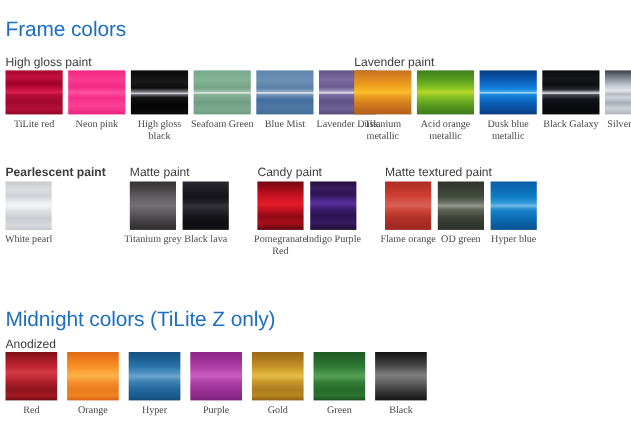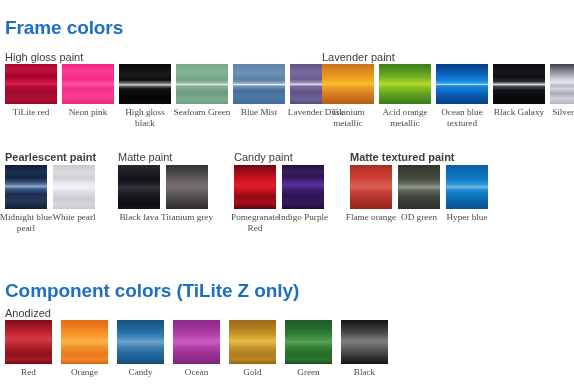--- a/index.html
+++ b/index.html
@@ -17,21 +17,21 @@
   }
   .page {
     position: relative;
     width: 574px;
     height: 385px;
   }
   .section-title {
     position: absolute;
     color: #1d6fc4;
     font-size: 19px;
-    font-weight: 700;
+    font-weight: 400;
     letter-spacing: -0.1px;
     white-space: nowrap;
     line-height: 1;
   }
   #title-frame-colors { left: 5px; top: 5px; }
   #title-component-colors { left: 5px; top: 268px; }
 
   .group-label {
     position: absolute;
     color: #3c3c3c;
@@ -80,21 +80,21 @@
   .row-anod .swatch-cell + .swatch-cell { margin-left: 9px; }
   .row-anod .swatch-label { width: 56px; }
 </style>
 </head>
 <body>
 
 <div class="page">
 
   <h1 class="section-title" id="title-frame-colors">Frame colors</h1>
 
-  <h1 class="section-title" id="title-component-colors">Component colors (TiLite Z only)</h1>
+  <h1 class="section-title" id="title-component-colors">Midnight colors (TiLite Z only)</h1>
 
   <div id="groups-root">
       <div class="group-label" style="left: 5px; top: 52px;">High gloss paint</div>
       <div class="swatch-group row-gloss" style="left: 5px; top: 64px;">
         <div class="swatch-cell">
           <div class="swatch-chip" style="background: linear-gradient(rgb(168, 7, 47) 0%, rgb(196, 16, 60) 16%, rgb(159, 0, 41) 30%, rgb(200, 18, 64) 44%, rgb(224, 31, 80) 50%, rgb(182, 12, 54) 56%, rgb(160, 10, 44) 72%, rgb(181, 15, 54) 88%, rgb(142, 7, 37) 100%);"></div>
           <div class="swatch-label">TiLite red</div>
         </div>
         <div class="swatch-cell">
           <div class="swatch-chip" style="background: linear-gradient(rgb(244, 35, 127) 0%, rgb(250, 60, 148) 20%, rgb(242, 42, 134) 38%, rgb(255, 79, 160) 50%, rgb(245, 46, 139) 62%, rgb(250, 63, 147) 80%, rgb(239, 36, 128) 100%);"></div>
@@ -122,65 +122,61 @@
         <div class="swatch-cell">
           <div class="swatch-chip" style="background: linear-gradient(rgb(200, 112, 30) 0%, rgb(221, 138, 34) 18%, rgb(236, 156, 28) 32%, rgb(247, 178, 40) 44%, rgb(251, 190, 46) 50%, rgb(237, 160, 34) 58%, rgb(213, 127, 30) 74%, rgb(194, 108, 28) 88%, rgb(178, 96, 26) 100%);"></div>
           <div class="swatch-label">Titanium metallic</div>
         </div>
         <div class="swatch-cell">
           <div class="swatch-chip" style="background: linear-gradient(rgb(63, 125, 30) 0%, rgb(85, 152, 31) 18%, rgb(110, 178, 33) 32%, rgb(147, 200, 36) 42%, rgb(184, 216, 42) 50%, rgb(140, 194, 34) 58%, rgb(99, 165, 32) 74%, rgb(77, 140, 30) 88%, rgb(60, 122, 28) 100%);"></div>
           <div class="swatch-label">Acid orange metallic</div>
         </div>
         <div class="swatch-cell">
           <div class="swatch-chip" style="background: linear-gradient(rgb(6, 58, 132) 0%, rgb(10, 82, 166) 16%, rgb(13, 107, 198) 30%, rgb(20, 132, 221) 42%, rgb(63, 168, 238) 49%, rgb(214, 233, 246) 51%, rgb(26, 138, 222) 54%, rgb(12, 106, 196) 68%, rgb(10, 79, 158) 86%, rgb(8, 63, 134) 100%);"></div>
-          <div class="swatch-label">Ocean blue textured</div>
+          <div class="swatch-label">Dusk blue metallic</div>
         </div>
         <div class="swatch-cell">
           <div class="swatch-chip" style="background: linear-gradient(rgb(9, 10, 12) 0%, rgb(22, 24, 28) 18%, rgb(13, 14, 17) 32%, rgb(42, 45, 51) 44%, rgb(180, 182, 188) 50%, rgb(226, 227, 230) 52%, rgb(74, 77, 84) 55%, rgb(17, 19, 24) 66%, rgb(8, 10, 12) 84%, rgb(10, 11, 14) 100%);"></div>
           <div class="swatch-label">Black Galaxy</div>
         </div>
         <div class="swatch-cell">
           <div class="swatch-chip" style="background: linear-gradient(rgb(60, 63, 71) 0%, rgb(111, 115, 125) 12%, rgb(154, 160, 171) 24%, rgb(200, 204, 212) 36%, rgb(228, 230, 234) 46%, rgb(182, 186, 195) 54%, rgb(210, 213, 219) 62%, rgb(167, 171, 181) 74%, rgb(207, 210, 216) 86%, rgb(176, 180, 189) 100%);"></div>
           <div class="swatch-label">Silver Streak</div>
         </div>
       </div>
       <div class="group-label" style="left: 5px; top: 152px; font-weight: bold;">Pearlescent paint</div>
       <div class="swatch-group row-mid" style="left: 5px; top: 165px;">
         <div class="swatch-cell">
-          <div class="swatch-chip" style="background: linear-gradient(rgb(16, 28, 51) 0%, rgb(28, 48, 84) 16%, rgb(22, 37, 63) 28%, rgb(43, 74, 119) 38%, rgb(95, 126, 168) 45%, rgb(147, 170, 198) 49%, rgb(61, 94, 140) 54%, rgb(27, 45, 78) 66%, rgb(36, 57, 94) 80%, rgb(20, 31, 54) 100%);"></div>
-          <div class="swatch-label">Midnight blue pearl</div>
-        </div>
-        <div class="swatch-cell">
           <div class="swatch-chip" style="background: linear-gradient(rgb(200, 202, 207) 0%, rgb(218, 220, 224) 18%, rgb(207, 209, 214) 30%, rgb(232, 234, 237) 42%, rgb(243, 244, 246) 50%, rgb(223, 225, 229) 60%, rgb(203, 205, 210) 76%, rgb(214, 216, 220) 90%, rgb(198, 200, 205) 100%);"></div>
           <div class="swatch-label">White pearl</div>
         </div>
       </div>
       <div class="group-label" style="left: 118px; top: 152px; text-align: center;">Matte paint</div>
       <div class="swatch-group row-mid" style="left: 118px; top: 165px;">
         <div class="swatch-cell">
+          <div class="swatch-chip" style="background: linear-gradient(rgb(53, 50, 52) 0%, rgb(74, 70, 72) 16%, rgb(94, 89, 92) 30%, rgb(110, 105, 108) 42%, rgb(117, 111, 115) 50%, rgb(101, 96, 99) 60%, rgb(81, 76, 79) 74%, rgb(61, 57, 59) 88%, rgb(47, 44, 46) 100%);"></div>
+          <div class="swatch-label">Titanium grey</div>
+        </div>
+        <div class="swatch-cell">
           <div class="swatch-chip" style="background: linear-gradient(rgb(42, 40, 48) 0%, rgb(29, 28, 34) 18%, rgb(19, 18, 24) 32%, rgb(35, 34, 41) 44%, rgb(51, 50, 58) 50%, rgb(38, 37, 44) 60%, rgb(22, 21, 25) 74%, rgb(14, 13, 17) 88%, rgb(20, 19, 25) 100%);"></div>
           <div class="swatch-label">Black lava</div>
         </div>
-        <div class="swatch-cell">
-          <div class="swatch-chip" style="background: linear-gradient(rgb(53, 50, 52) 0%, rgb(74, 70, 72) 16%, rgb(94, 89, 92) 30%, rgb(110, 105, 108) 42%, rgb(117, 111, 115) 50%, rgb(101, 96, 99) 60%, rgb(81, 76, 79) 74%, rgb(61, 57, 59) 88%, rgb(47, 44, 46) 100%);"></div>
-          <div class="swatch-label">Titanium grey</div>
-        </div>
       </div>
       <div class="group-label" style="left: 234px; top: 152px;">Candy paint</div>
       <div class="swatch-group row-mid" style="left: 234px; top: 165px;">
         <div class="swatch-cell">
           <div class="swatch-chip" style="background: linear-gradient(rgb(110, 7, 18) 0%, rgb(157, 12, 24) 14%, rgb(194, 17, 31) 28%, rgb(218, 24, 38) 40%, rgb(224, 28, 41) 48%, rgb(197, 18, 32) 58%, rgb(142, 10, 21) 72%, rgb(168, 14, 26) 86%, rgb(92, 6, 15) 100%);"></div>
           <div class="swatch-label">Pomegranate Red</div>
         </div>
         <div class="swatch-cell">
           <div class="swatch-chip" style="background: linear-gradient(rgb(35, 16, 56) 0%, rgb(58, 28, 98) 14%, rgb(46, 21, 80) 26%, rgb(74, 37, 133) 38%, rgb(90, 47, 156) 46%, rgb(61, 29, 112) 56%, rgb(42, 20, 80) 70%, rgb(53, 26, 96) 86%, rgb(30, 14, 51) 100%);"></div>
           <div class="swatch-label">Indigo Purple</div>
         </div>
       </div>
-      <div class="group-label" style="left: 350px; top: 152px; font-weight: bold;">Matte textured paint</div>
+      <div class="group-label" style="left: 350px; top: 152px;">Matte textured paint</div>
       <div class="swatch-group row-mid" style="left: 350px; top: 165px;">
         <div class="swatch-cell">
           <div class="swatch-chip" style="background: linear-gradient(rgb(171, 46, 37) 0%, rgb(191, 54, 43) 16%, rgb(207, 64, 50) 30%, rgb(214, 84, 74) 42%, rgb(217, 95, 84) 50%, rgb(203, 68, 56) 60%, rgb(180, 51, 42) 74%, rgb(165, 44, 36) 88%, rgb(153, 41, 32) 100%);"></div>
           <div class="swatch-label">Flame orange</div>
         </div>
         <div class="swatch-cell">
           <div class="swatch-chip" style="background: linear-gradient(rgb(47, 52, 44) 0%, rgb(59, 65, 55) 18%, rgb(69, 76, 64) 32%, rgb(108, 114, 104) 44%, rgb(149, 154, 144) 50%, rgb(95, 102, 89) 58%, rgb(62, 68, 58) 74%, rgb(51, 57, 48) 88%, rgb(43, 48, 41) 100%);"></div>
           <div class="swatch-label">OD green</div>
         </div>
         <div class="swatch-cell">
@@ -193,25 +189,25 @@
         <div class="swatch-cell">
           <div class="swatch-chip" style="background: linear-gradient(rgb(125, 14, 24) 0%, rgb(165, 26, 38) 16%, rgb(194, 37, 50) 30%, rgb(210, 59, 70) 42%, rgb(200, 49, 60) 50%, rgb(173, 31, 42) 62%, rgb(141, 20, 32) 78%, rgb(165, 26, 38) 90%, rgb(111, 12, 21) 100%);"></div>
           <div class="swatch-label">Red</div>
         </div>
         <div class="swatch-cell">
           <div class="swatch-chip" style="background: linear-gradient(rgb(224, 106, 24) 0%, rgb(239, 124, 30) 16%, rgb(248, 144, 38) 30%, rgb(251, 166, 58) 42%, rgb(251, 178, 74) 50%, rgb(244, 144, 44) 62%, rgb(234, 122, 30) 78%, rgb(240, 134, 34) 90%, rgb(217, 98, 22) 100%);"></div>
           <div class="swatch-label">Orange</div>
         </div>
         <div class="swatch-cell">
           <div class="swatch-chip" style="background: linear-gradient(rgb(23, 82, 127) 0%, rgb(29, 98, 150) 16%, rgb(42, 116, 171) 30%, rgb(77, 143, 192) 42%, rgb(109, 164, 205) 50%, rgb(60, 127, 178) 62%, rgb(34, 102, 156) 78%, rgb(27, 91, 142) 90%, rgb(20, 75, 118) 100%);"></div>
-          <div class="swatch-label">Candy</div>
+          <div class="swatch-label">Hyper</div>
         </div>
         <div class="swatch-cell">
           <div class="swatch-chip" style="background: linear-gradient(rgb(141, 39, 134) 0%, rgb(156, 48, 150) 16%, rgb(174, 60, 166) 30%, rgb(191, 82, 182) 42%, rgb(200, 94, 190) 50%, rgb(176, 64, 168) 62%, rgb(153, 48, 150) 78%, rgb(140, 42, 138) 90%, rgb(122, 35, 120) 100%);"></div>
-          <div class="swatch-label">Ocean</div>
+          <div class="swatch-label">Purple</div>
         </div>
         <div class="swatch-cell">
           <div class="swatch-chip" style="background: linear-gradient(rgb(155, 106, 24) 0%, rgb(176, 124, 32) 16%, rgb(196, 146, 40) 30%, rgb(217, 172, 56) 42%, rgb(226, 188, 70) 50%, rgb(199, 150, 42) 62%, rgb(173, 124, 30) 78%, rgb(184, 134, 32) 90%, rgb(143, 96, 20) 100%);"></div>
           <div class="swatch-label">Gold</div>
         </div>
         <div class="swatch-cell">
           <div class="swatch-chip" style="background: linear-gradient(rgb(30, 90, 36) 0%, rgb(39, 105, 44) 16%, rgb(47, 122, 52) 30%, rgb(69, 146, 70) 42%, rgb(86, 162, 86) 50%, rgb(54, 128, 56) 62%, rgb(38, 107, 42) 78%, rgb(44, 116, 48) 90%, rgb(26, 79, 32) 100%);"></div>
           <div class="swatch-label">Green</div>
         </div>
         <div class="swatch-cell">

